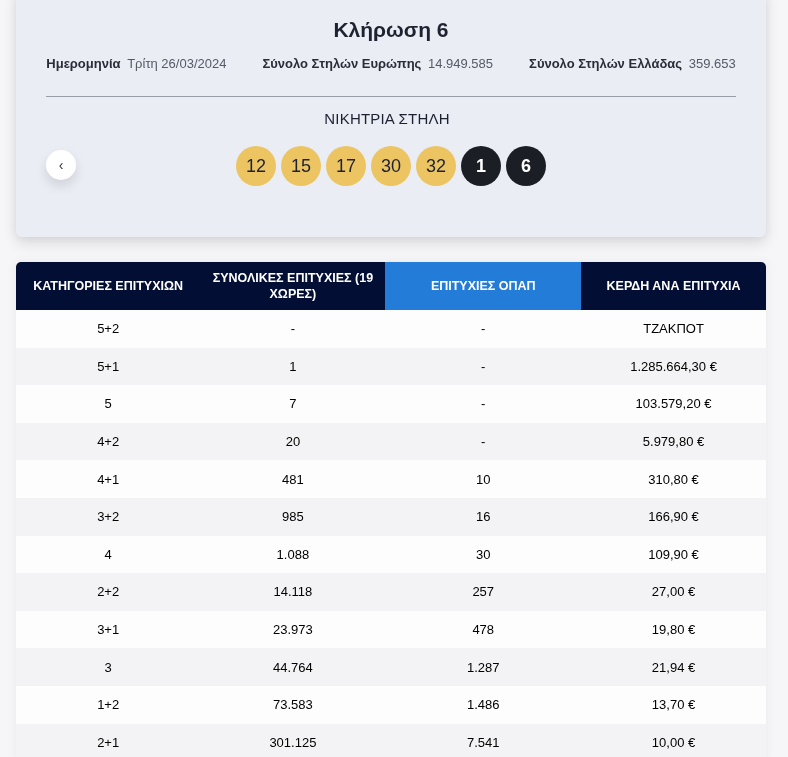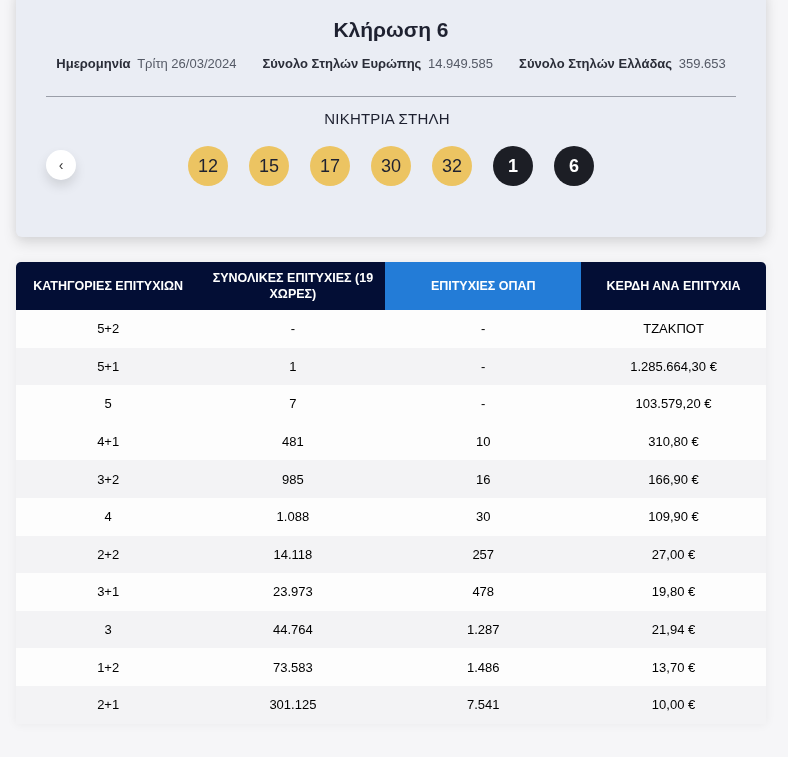--- a/index.html
+++ b/index.html
@@ -18,21 +18,21 @@
     border-radius: 0 0 6px 6px;
     box-shadow: 0 6px 14px rgba(0,0,0,0.12), 0 0 10px rgba(0,0,0,0.05);
   }
   .draw-title {
     position: absolute; left: 0; right: 0; top: 28px;
     text-align: center;
     font-size: 21px; font-weight: bold; color: #1e2130;
   }
   .meta-row {
     position: absolute; left: 0; right: 0; top: 66px;
-    display: flex; justify-content: center; gap: 26px;
+    display: flex; justify-content: center; gap: 36px;
     font-size: 13px; color: #2a2d38;
   }
   .meta-item .lbl { font-weight: bold; }
   .meta-item .val { color: #555a66; margin-left: 3px; }
   .divider {
     position: absolute; left: 30px; right: 30px; top: 106px;
     height: 1px; background: #9a9ea8;
   }
   .win-label {
     position: absolute; left: 0; right: 8px; top: 120px;
@@ -41,21 +41,21 @@
   .prev-btn {
     position: absolute; left: 30px; top: 160px;
     width: 30px; height: 30px; border-radius: 50%;
     background: #ffffff;
     box-shadow: 0 6px 12px rgba(0,0,0,0.12);
     display: flex; align-items: center; justify-content: center;
     font-size: 14px; color: #333; cursor: pointer;
   }
   .balls {
     position: absolute; left: 0; right: 0; top: 156px;
-    display: flex; justify-content: center; gap: 21px;
+    display: flex; justify-content: center; gap: 5px;
     padding-left: 0px;
   }
   .ball {
     width: 40px; height: 40px; border-radius: 50%;
     display: flex; align-items: center; justify-content: center;
     font-size: 18px;
   }
   .ball.main { background: #ecc462; color: #1e2130; }
   .ball.star { background: #1c1e25; color: #ffffff; font-weight: bold; }
 
@@ -145,20 +145,26 @@
         <td>1</td>
         <td>-</td>
         <td>1.285.664,30 €</td>
       </tr>
       <tr class="odd">
         <td>5</td>
         <td>7</td>
         <td>-</td>
         <td>103.579,20 €</td>
       </tr>
+      <tr class="even">
+        <td>4+2</td>
+        <td>20</td>
+        <td>-</td>
+        <td>5.979,80 €</td>
+      </tr>
       <tr class="odd">
         <td>4+1</td>
         <td>481</td>
         <td>10</td>
         <td>310,80 €</td>
       </tr>
       <tr class="even">
         <td>3+2</td>
         <td>985</td>
         <td>16</td>

